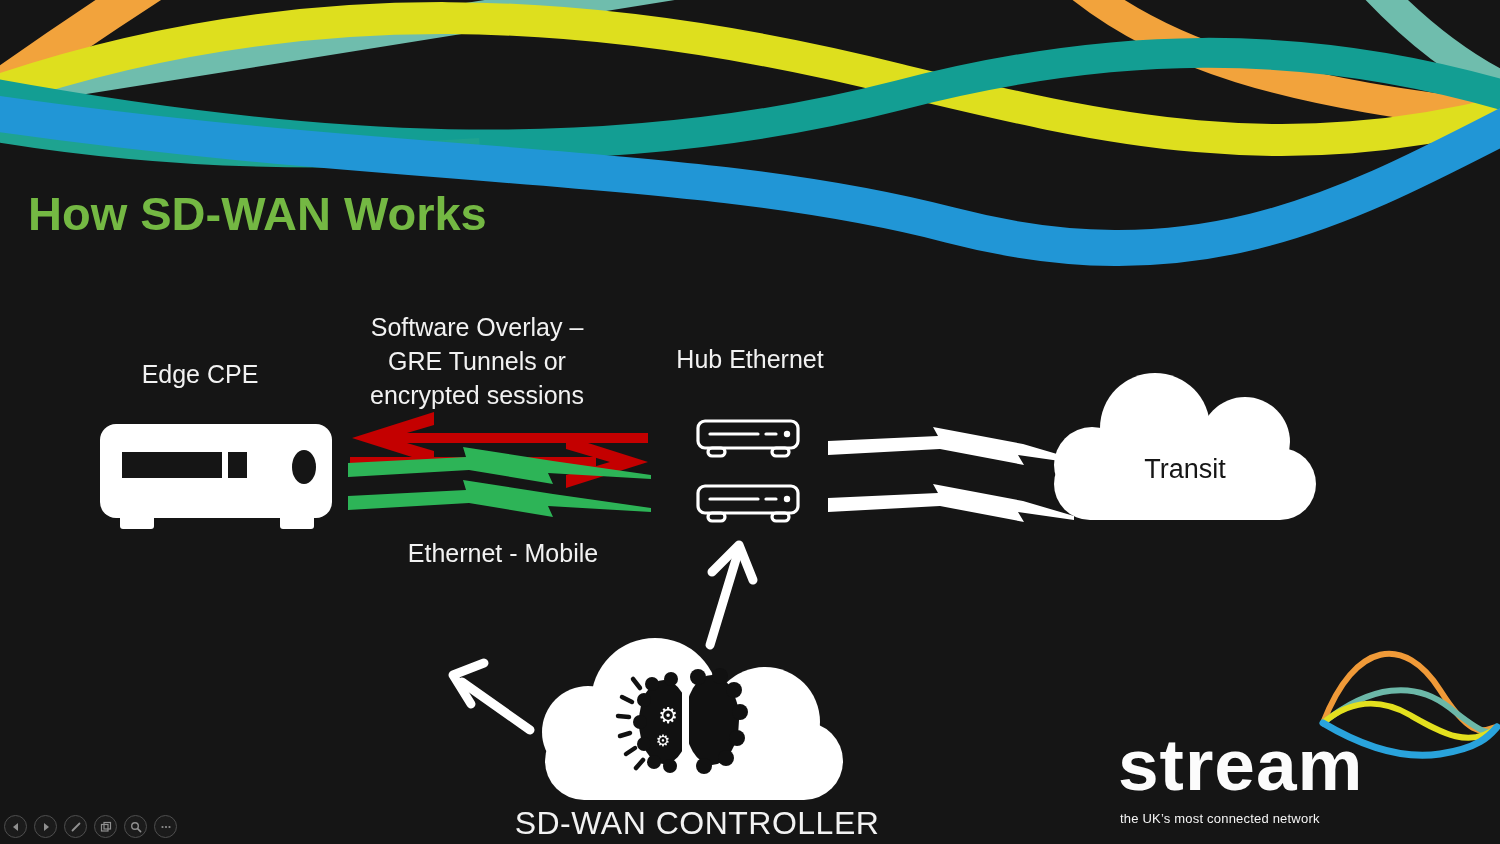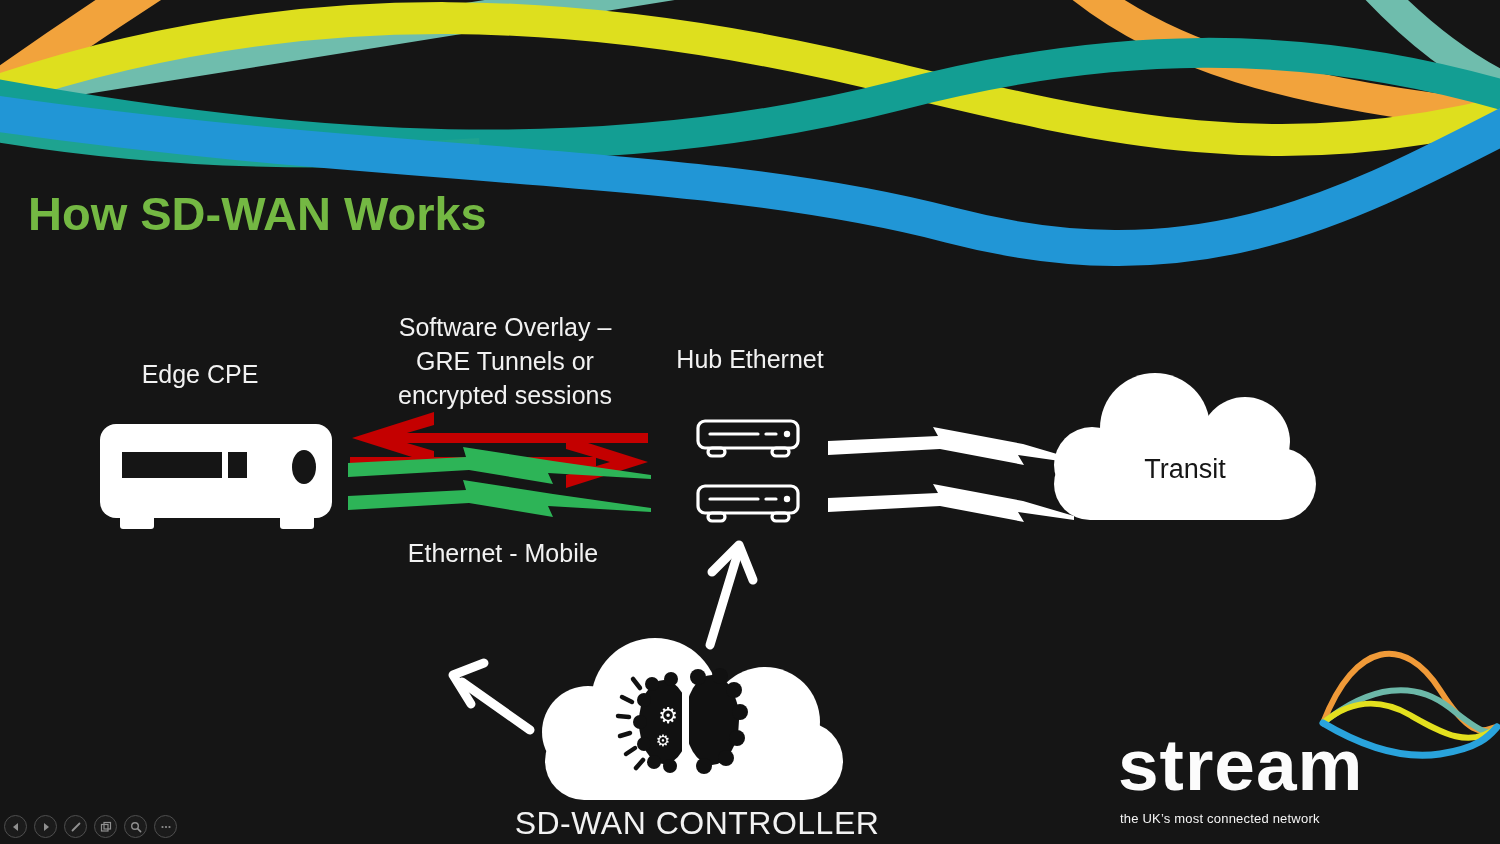--- a/index.html
+++ b/index.html
@@ -12,21 +12,21 @@
   .abs{position:absolute;}
   #ribbons{position:absolute;top:0;left:0;}
   #title{
     left:28px;top:180px;width:700px;
     font-size:47px;font-weight:bold;letter-spacing:0px;
     color:#74B843;
     margin-top:6px;
   }
   .dlabel{color:#F2F2F2;font-size:25px;text-align:center;line-height:34px;}
   #edge-cpe-label{left:90px;top:357px;width:220px;}
-  #overlay-text{left:344px;top:310px;width:322px;text-align:center;}
+  #overlay-text{left:316px;top:310px;width:322px;text-align:center;}
   #hub-label{left:650px;top:342px;width:200px;}
   #underlay-text{left:335px;top:536px;width:336px;}
   #transit-label{left:1100px;top:452px;width:170px;color:#161616;font-size:27px;}
   #controller-label{left:512px;top:806px;width:370px;font-size:32px;letter-spacing:0.5px;}
   #logo{left:1110px;top:648px;width:390px;height:196px;}
   #logo-wordmark{
     position:absolute;left:8px;top:82px;width:290px;
     color:#FCFCFC;font-size:73px;font-weight:700;letter-spacing:1px;line-height:70px;
   }
   #logo-tagline{

